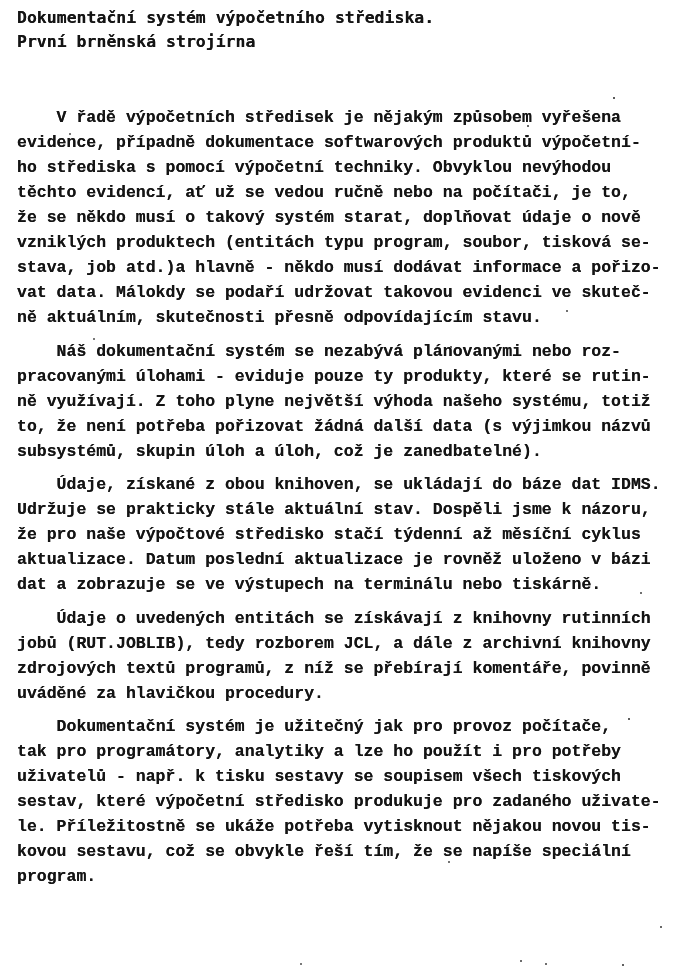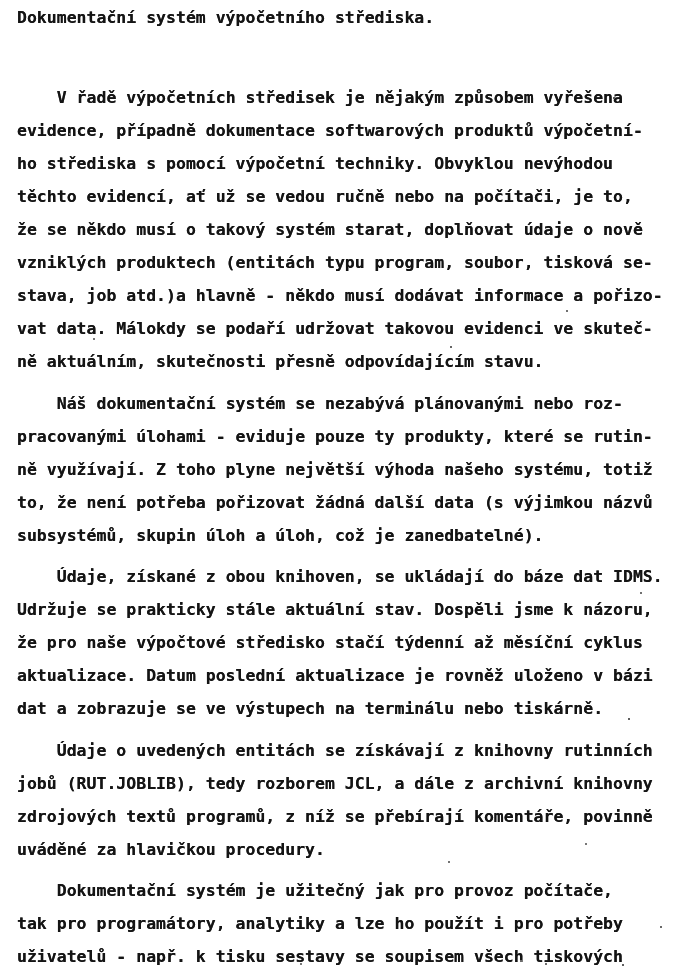--- a/index.html
+++ b/index.html
@@ -31,21 +31,22 @@
     text-shadow: 0 0 0.6px rgba(10,10,10,0.75);
   }
   .header {
     margin: 0 0 51px 0;
   }
   .header .typed {
     line-height: 24px;
   }
   .body-text p.para {
     margin: 0 0 8.5px 0;
-    line-height: 33px;
+    line-height: 25px;
+    font-family: Liberation Mono, monospace;
   }
   .body-text p.para:last-child {
     margin-bottom: 16px;
   }
   
   .noise {
     position: absolute;
     top: 0; left: 0;
     width: 2px; height: 2px;
     background: transparent;
@@ -68,20 +69,21 @@
       545px 963px 0 0 #6e6e6e;
   }
 </style>
 </head>
 <body>
 
 <div class="page">
 
   <header class="header">
     <div class="typed">Dokumentační systém výpočetního střediska.</div>
+    <div class="typed">První brněnská strojírna</div>
   </header>
 
   <main class="body-text">
     <p class="para typed">    V řadě výpočetních středisek je nějakým způsobem vyřešena
 evidence, případně dokumentace softwarových produktů výpočetní-
 ho střediska s pomocí výpočetní techniky. Obvyklou nevýhodou
 těchto evidencí, ať už se vedou ručně nebo na počítači, je to,
 že se někdo musí o takový systém starat, doplňovat údaje o nově
 vzniklých produktech (entitách typu program, soubor, tisková se-
 stava, job atd.)a hlavně - někdo musí dodávat informace a pořizo-

